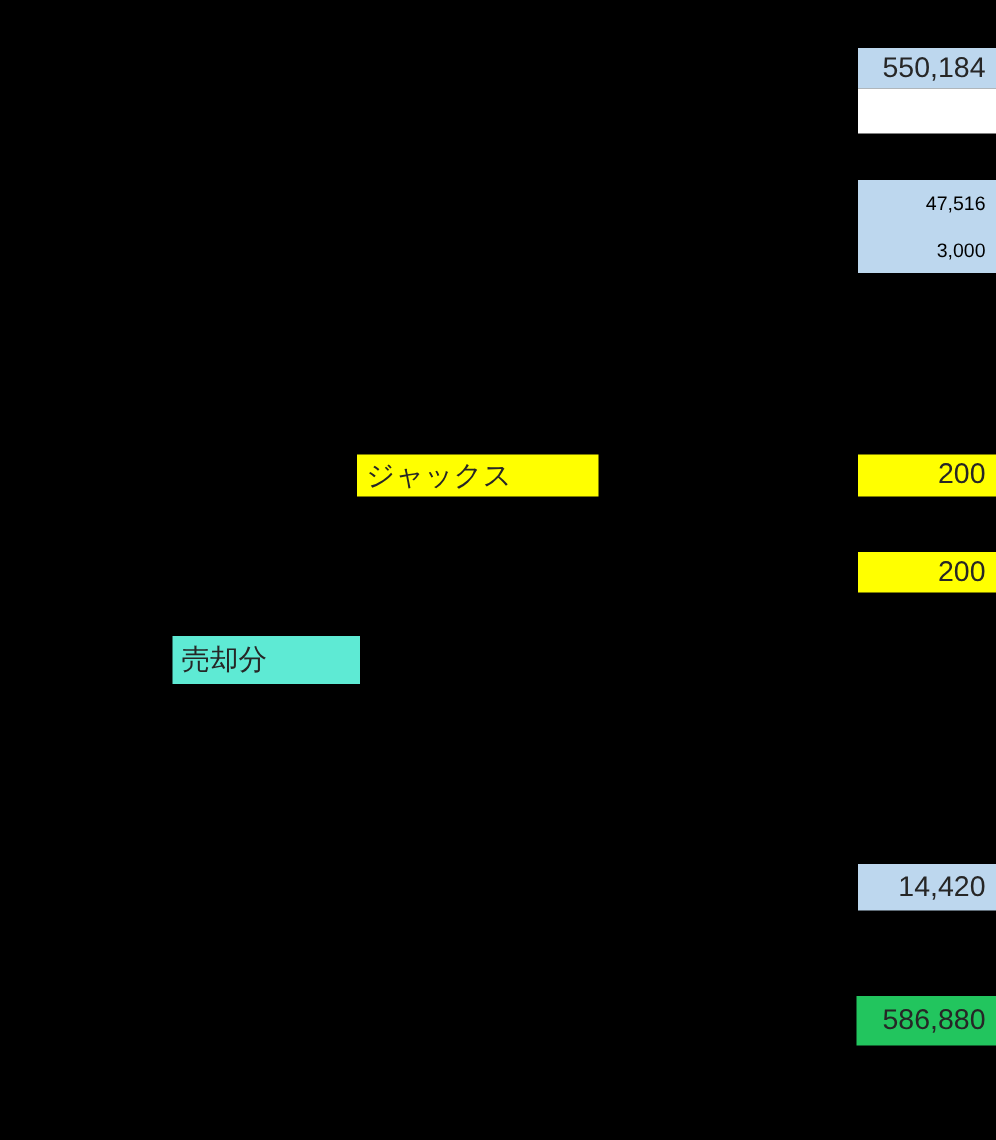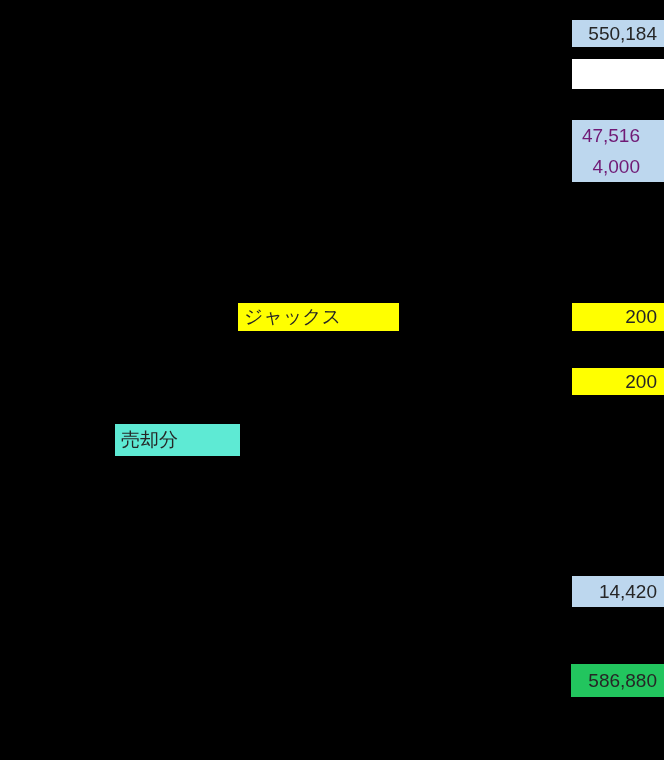--- a/index.html
+++ b/index.html
@@ -33,53 +33,53 @@
     justify-content: flex-start;
     padding-left: 6px;
   }
   .bg-blue   { background: #BDD7EE; }
   .bg-white  { background: #FFFFFF; }
   .bg-yellow { background: #FFFF00; }
   .bg-gray   { background: #5eead4; }
   .bg-cyan   { background: #22c55e; }
 
   
-  .c-total-top   { left: 572px; top: 20px;  width: 92px;  height: 27px; }
+  .c-total-top   { left: 572px; top: 32px;  width: 92px;  height: 27px; }
   .c-blank       { left: 572px; top: 59px;  width: 92px;  height: 30px; }
   .c-subblock    { left: 572px; top: 120px; width: 92px;  height: 62px;
                    position: absolute; display: block; }
   .c-subblock .row {
     height: 31px;
     display: flex;
     align-items: center;
     justify-content: flex-end;
-    padding-right: 24px;
-    font-size: 19px;
-    color: #701a75;
+    padding-right: 7px;
+    font-size: 13px;
+    color: #000000;
   }
   .c-vendor-label{ left: 238px; top: 303px; width: 161px; height: 28px; }
   .c-amt-200a    { left: 572px; top: 303px; width: 92px;  height: 28px; }
   .c-amt-600     { left: 572px; top: 337px; width: 92px;  height: 27px; }
   .c-amt-200b    { left: 572px; top: 368px; width: 92px;  height: 27px; }
   .c-sale-label  { left: 115px; top: 424px; width: 125px; height: 32px; }
   .c-amt-14420   { left: 572px; top: 576px; width: 92px;  height: 31px; }
   .c-grand-total { left: 571px; top: 664px; width: 93px;  height: 33px; }
 </style>
 </head>
 <body>
 
 <div class="canvas">
 
   <div class="cell num bg-blue c-total-top">550,184</div>
 
   <div class="cell bg-white c-blank"></div>
 
   <div class="bg-blue c-subblock">
     <div class="row">47,516</div>
-    <div class="row">4,000</div>
+    <div class="row">3,000</div>
   </div>
 
   <div class="cell label bg-yellow c-vendor-label">ジャックス</div>
 
   <div class="cell num bg-yellow c-amt-200a">200</div>
 
 
   <div class="cell num bg-yellow c-amt-200b">200</div>
 
   <div class="cell label bg-gray c-sale-label">売却分</div>

